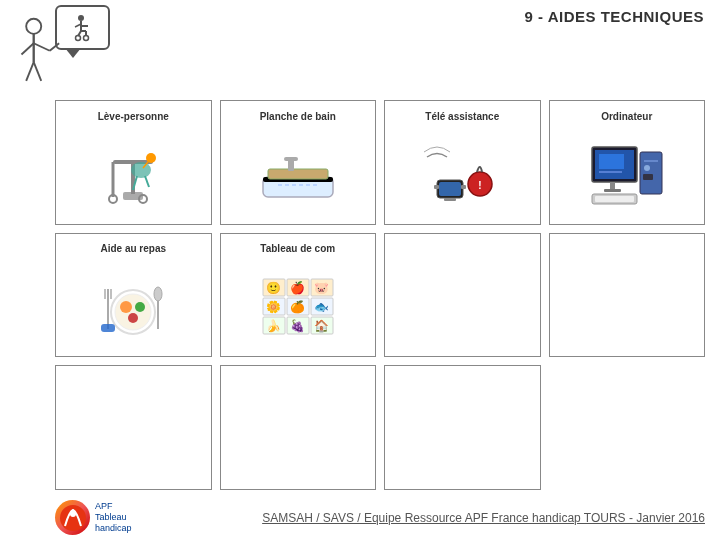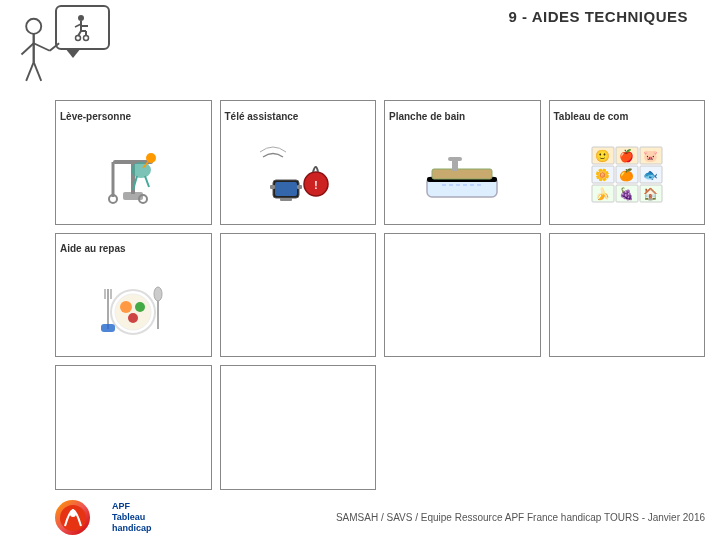--- a/index.html
+++ b/index.html
@@ -8,21 +8,21 @@
       height: 540px;
       background: #fff;
       font-family: Arial, sans-serif;
       overflow: hidden;
       position: relative;
     }
 
     
     .header {
       position: absolute;
-      top: 0; right: 16px;
+      top: 0; right: 0;
       padding: 8px 16px;
       font-size: 15px;
       font-weight: bold;
       color: #333;
       letter-spacing: 0.5px;
     }
 
     
     .top-icon {
       position: absolute;
@@ -81,21 +81,21 @@
       grid-template-rows: repeat(3, 1fr);
       gap: 8px;
       width: 100%;
       height: 100%;
     }
 
     .grid-cell {
       border: 1.5px solid #888;
       display: flex;
       flex-direction: column;
-      align-items: flex-start;
+      align-items: center;
       justify-content: flex-start;
       padding: 4px;
       background: #fff;
     }
 
     .cell-label {
       font-size: 10px;
       font-weight: bold;
       color: #333;
       text-align: center;
@@ -130,43 +130,43 @@
       justify-content: space-between;
     }
 
     .footer-logo {
       display: flex;
       align-items: center;
       gap: 5px;
     }
 
     .footer-text {
-      font-size: 10px;
+      font-size: 12px;
       color: #555;
+      text-decoration: underline;
     }
 
     .logo-circle {
       width: 35px;
       height: 35px;
       border-radius: 50%;
       background: linear-gradient(135deg, #f90 0%, #e55 50%, #c00 100%);
       display: flex;
       align-items: center;
       justify-content: center;
       font-size: 6px;
       color: white;
       font-weight: bold;
     }
 
     .logo-text {
       font-size: 9px;
-      font-weight: bold;
+      font-weight: normal;
       color: #003c8f;
       line-height: 1.2;
-      margin-left: 17px;
     }
     .logo-text .france {
       color: #003c8f;
     }
     .logo-text .handicap {
       color: #003c8f;
     }
   </style>
 </head>
 <body>
@@ -222,20 +222,38 @@
           <circle cx="58" cy="16" r="5" fill="#f90"></circle>
           <line x1="55" y1="20" x2="50" y2="26" stroke="#f90" stroke-width="1.5"></line>
 
           <line x1="44" y1="34" x2="40" y2="48" stroke="#4a9" stroke-width="2"></line>
           <line x1="52" y1="34" x2="56" y2="45" stroke="#4a9" stroke-width="2"></line>
         </svg>
       </div>
     </div>
 
     <div class="grid-cell">
+      <div class="cell-label">Planche de bain</div>
+      <div class="cell-image">
+        <svg viewBox="0 0 80 55" width="80" height="55">
+
+          <rect x="5" y="30" width="70" height="20" rx="5" fill="#ddeeff" stroke="#aab" stroke-width="1.5"></rect>
+          <rect x="5" y="30" width="70" height="5" fill="#ccdde" rx="2"></rect>
+
+          <rect x="10" y="22" width="60" height="10" fill="#c8a96e" rx="2" stroke="#8a6" stroke-width="1"></rect>
+
+          <rect x="30" y="12" width="6" height="12" fill="#aaa" rx="1"></rect>
+          <rect x="26" y="10" width="14" height="4" fill="#aaa" rx="2"></rect>
+
+          <line x1="20" y1="38" x2="60" y2="38" stroke="#9bf" stroke-width="1" stroke-dasharray="4,3"></line>
+        </svg>
+      </div>
+    </div>
+
+    <div class="grid-cell">
       <div class="cell-label">Télé assistance</div>
       <div class="cell-image">
         <svg viewBox="0 0 80 65" width="80" height="65">
 
           <rect x="15" y="38" width="26" height="18" rx="3" fill="#222" stroke="#555" stroke-width="1"></rect>
           <rect x="17" y="40" width="22" height="14" rx="2" fill="#3366aa"></rect>
           <rect x="12" y="43" width="5" height="4" fill="#888" rx="1"></rect>
           <rect x="39" y="43" width="5" height="4" fill="#888" rx="1"></rect>
           <rect x="22" y="56" width="12" height="3" fill="#888" rx="1"></rect>
 
@@ -244,38 +262,69 @@
 
           <path d="M55 30 Q58 20 60 30" fill="none" stroke="#555" stroke-width="2"></path>
 
           <path d="M5 15 Q15 8 25 15" fill="none" stroke="#888" stroke-width="1.5"></path>
           <path d="M2 10 Q15 0 28 10" fill="none" stroke="#aaa" stroke-width="1"></path>
         </svg>
       </div>
     </div>
 
     <div class="grid-cell">
-      <div class="cell-label">Planche de bain</div>
-      <div class="cell-image">
-        <svg viewBox="0 0 80 55" width="80" height="55">
-
-          <rect x="5" y="30" width="70" height="20" rx="5" fill="#ddeeff" stroke="#aab" stroke-width="1.5"></rect>
-          <rect x="5" y="30" width="70" height="5" fill="#ccdde" rx="2"></rect>
-
-          <rect x="10" y="22" width="60" height="10" fill="#c8a96e" rx="2" stroke="#8a6" stroke-width="1"></rect>
-
-          <rect x="30" y="12" width="6" height="12" fill="#aaa" rx="1"></rect>
-          <rect x="26" y="10" width="14" height="4" fill="#aaa" rx="2"></rect>
-
-          <line x1="20" y1="38" x2="60" y2="38" stroke="#9bf" stroke-width="1" stroke-dasharray="4,3"></line>
-        </svg>
-      </div>
-    </div>
-
-
+      <div class="cell-label">Ordinateur</div>
+      <div class="cell-image">
+        <svg viewBox="0 0 80 65" width="80" height="65">
+
+          <rect x="5" y="5" width="45" height="35" rx="2" fill="#1a1a2e" stroke="#555" stroke-width="1.5"></rect>
+          <rect x="8" y="8" width="39" height="29" fill="#2255aa"></rect>
+
+          <rect x="12" y="12" width="25" height="15" fill="#3388ff" opacity="0.6"></rect>
+          <line x1="12" y1="30" x2="35" y2="30" stroke="#88aaff" stroke-width="1"></line>
+
+          <rect x="23" y="40" width="5" height="8" fill="#888"></rect>
+          <rect x="17" y="47" width="17" height="3" fill="#777" rx="1"></rect>
+
+          <rect x="53" y="10" width="22" height="42" rx="2" fill="#4466aa" stroke="#335" stroke-width="1"></rect>
+          <rect x="57" y="18" width="14" height="2" fill="#6688cc"></rect>
+          <circle cx="60" cy="26" r="3" fill="#88aadd"></circle>
+          <rect x="56" y="32" width="10" height="6" fill="#334" rx="1"></rect>
+
+          <rect x="5" y="52" width="45" height="10" rx="2" fill="#ccc" stroke="#999" stroke-width="1"></rect>
+          <rect x="8" y="54" width="39" height="6" fill="#eee" rx="1"></rect>
+        </svg>
+      </div>
+    </div>
+
+
+    <div class="grid-cell">
+      <div class="cell-label">Aide au repas</div>
+      <div class="cell-image">
+        <svg viewBox="0 0 80 65" width="80" height="65">
+
+          <circle cx="40" cy="38" r="22" fill="#fff" stroke="#ddd" stroke-width="2"></circle>
+          <circle cx="40" cy="38" r="18" fill="#f9f3e3" stroke="#eee" stroke-width="1"></circle>
+
+          <circle cx="33" cy="33" r="6" fill="#ff9944"></circle>
+          <circle cx="47" cy="33" r="5" fill="#44aa44"></circle>
+          <circle cx="40" cy="44" r="5" fill="#cc4444"></circle>
+
+          <line x1="15" y1="15" x2="15" y2="55" stroke="#aaa" stroke-width="2"></line>
+          <line x1="12" y1="15" x2="12" y2="25" stroke="#aaa" stroke-width="1.5"></line>
+          <line x1="18" y1="15" x2="18" y2="25" stroke="#aaa" stroke-width="1.5"></line>
+          <line x1="15" y1="25" x2="15" y2="30" stroke="#aaa" stroke-width="2"></line>
+
+          <line x1="65" y1="15" x2="65" y2="55" stroke="#aaa" stroke-width="2"></line>
+          <ellipse cx="65" cy="20" rx="4" ry="7" fill="#ccc" stroke="#aaa" stroke-width="1"></ellipse>
+
+          <rect x="8" y="50" width="14" height="8" rx="3" fill="#2266cc" opacity="0.8"></rect>
+        </svg>
+      </div>
+    </div>
 
     <div class="grid-cell">
       <div class="cell-label">Tableau de com</div>
       <div class="cell-image">
         <svg viewBox="0 0 80 65" width="80" height="65">
 
           <rect x="5" y="5" width="22" height="17" fill="#ffeecc" stroke="#ccc" stroke-width="1" rx="1"></rect>
           <text x="16" y="18" text-anchor="middle" font-size="12">🙂</text>
           <rect x="29" y="5" width="22" height="17" fill="#ffeecc" stroke="#ccc" stroke-width="1" rx="1"></rect>
           <text x="40" y="18" text-anchor="middle" font-size="12">🍎</text>
@@ -288,45 +337,20 @@
           <text x="40" y="37" text-anchor="middle" font-size="12">🍊</text>
           <rect x="53" y="24" width="22" height="17" fill="#eef5ff" stroke="#ccc" stroke-width="1" rx="1"></rect>
           <text x="64" y="37" text-anchor="middle" font-size="12">🐟</text>
 
           <rect x="5" y="43" width="22" height="17" fill="#eeffee" stroke="#ccc" stroke-width="1" rx="1"></rect>
           <text x="16" y="56" text-anchor="middle" font-size="12">🍌</text>
           <rect x="29" y="43" width="22" height="17" fill="#eeffee" stroke="#ccc" stroke-width="1" rx="1"></rect>
           <text x="40" y="56" text-anchor="middle" font-size="12">🍇</text>
           <rect x="53" y="43" width="22" height="17" fill="#eeffee" stroke="#ccc" stroke-width="1" rx="1"></rect>
           <text x="64" y="56" text-anchor="middle" font-size="12">🏠</text>
-        </svg>
-      </div>
-    </div>
-
-    <div class="grid-cell">
-      <div class="cell-label">Aide au repas</div>
-      <div class="cell-image">
-        <svg viewBox="0 0 80 65" width="80" height="65">
-
-          <circle cx="40" cy="38" r="22" fill="#fff" stroke="#ddd" stroke-width="2"></circle>
-          <circle cx="40" cy="38" r="18" fill="#f9f3e3" stroke="#eee" stroke-width="1"></circle>
-
-          <circle cx="33" cy="33" r="6" fill="#ff9944"></circle>
-          <circle cx="47" cy="33" r="5" fill="#44aa44"></circle>
-          <circle cx="40" cy="44" r="5" fill="#cc4444"></circle>
-
-          <line x1="15" y1="15" x2="15" y2="55" stroke="#aaa" stroke-width="2"></line>
-          <line x1="12" y1="15" x2="12" y2="25" stroke="#aaa" stroke-width="1.5"></line>
-          <line x1="18" y1="15" x2="18" y2="25" stroke="#aaa" stroke-width="1.5"></line>
-          <line x1="15" y1="25" x2="15" y2="30" stroke="#aaa" stroke-width="2"></line>
-
-          <line x1="65" y1="15" x2="65" y2="55" stroke="#aaa" stroke-width="2"></line>
-          <ellipse cx="65" cy="20" rx="4" ry="7" fill="#ccc" stroke="#aaa" stroke-width="1"></ellipse>
-
-          <rect x="8" y="50" width="14" height="8" rx="3" fill="#2266cc" opacity="0.8"></rect>
         </svg>
       </div>
     </div>
 
     <div class="grid-cell">
       <div class="cell-label"></div>
     </div>
 
     <div class="grid-cell"></div>
     <div class="grid-cell"></div>

